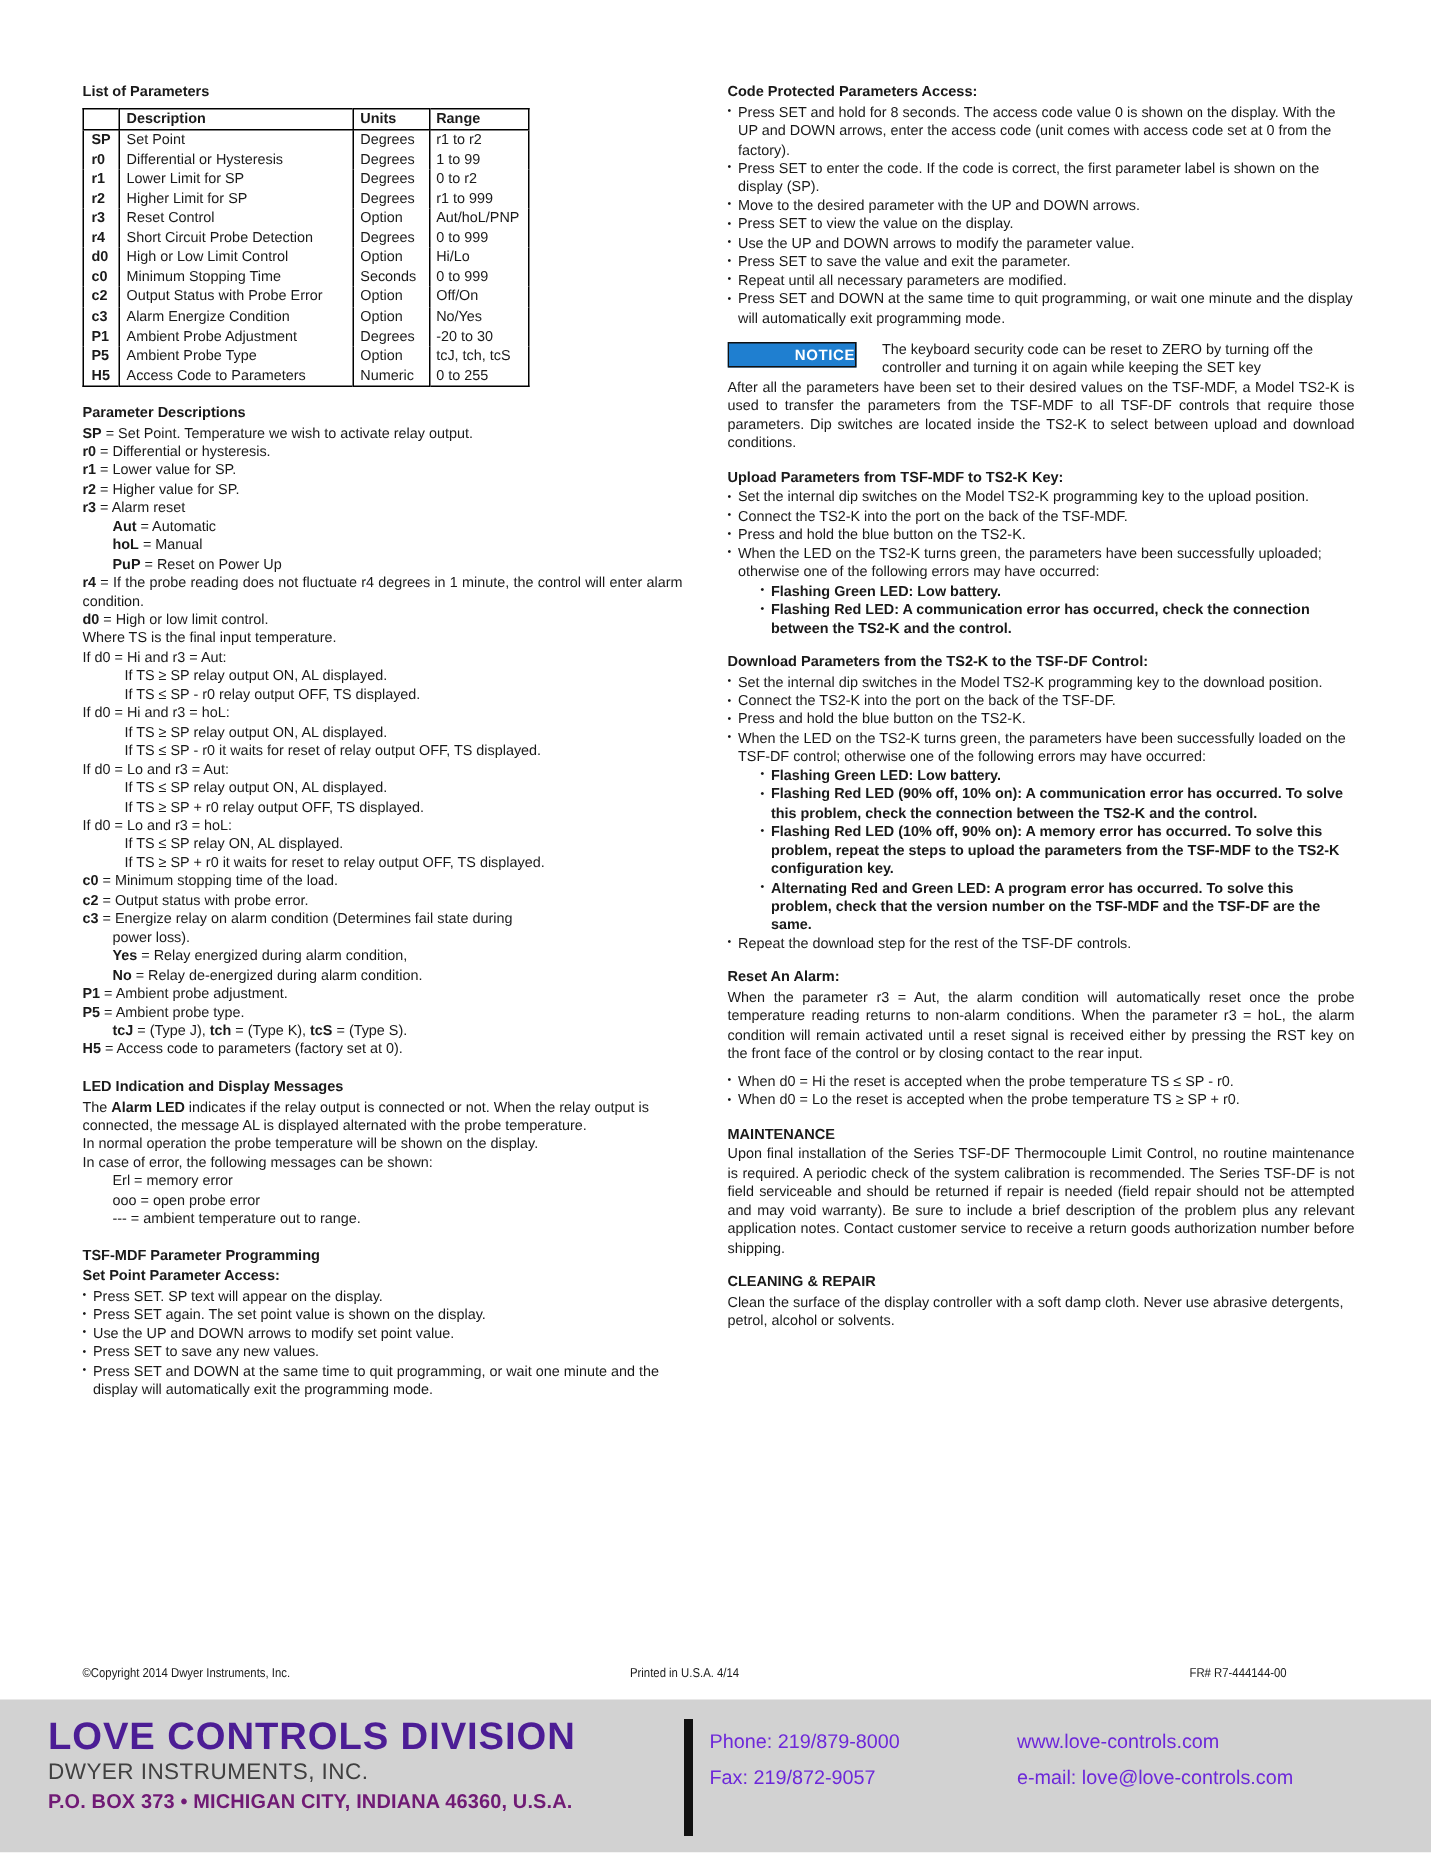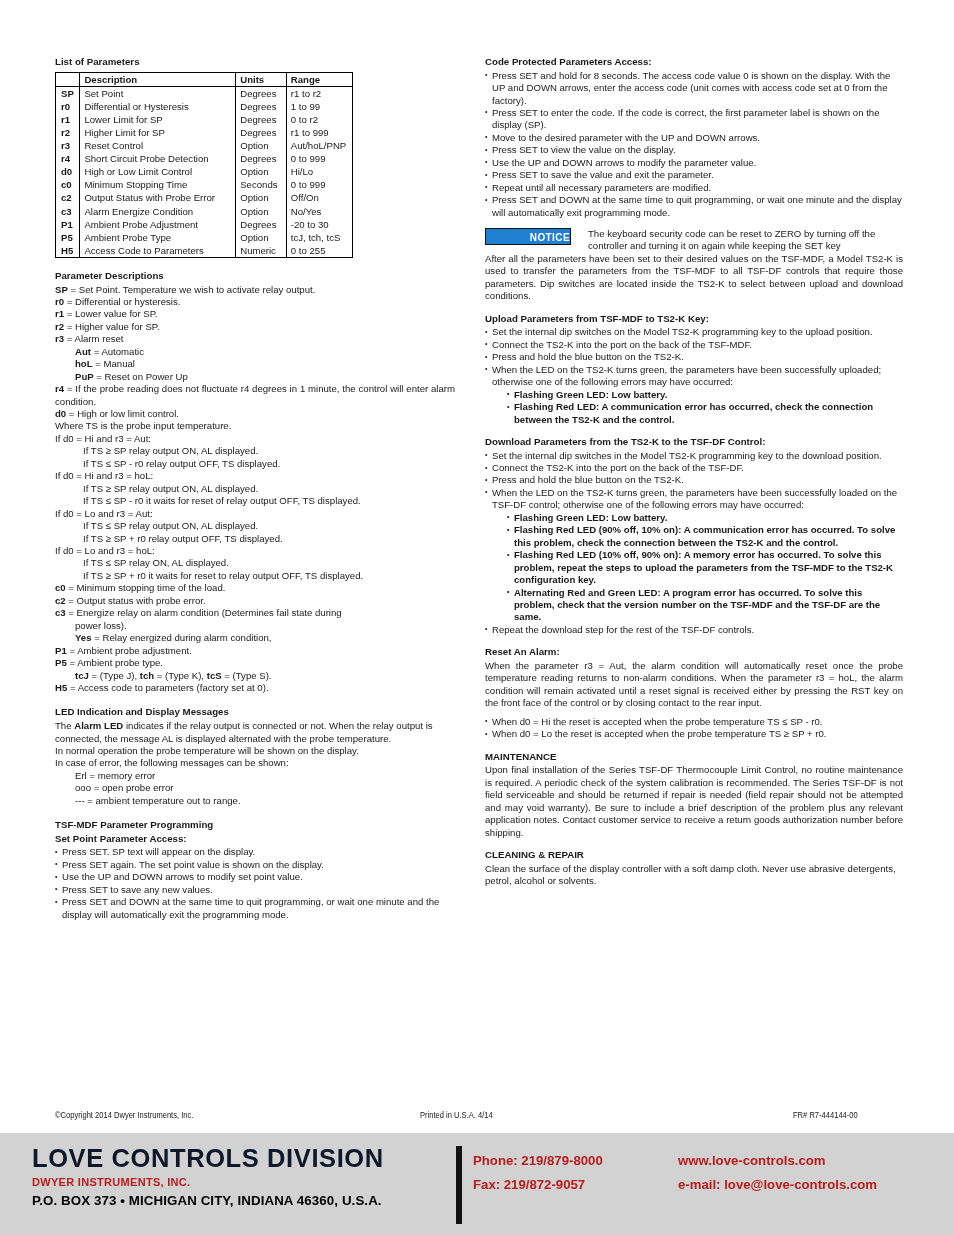--- a/index.html
+++ b/index.html
@@ -178,55 +178,55 @@
     position: absolute;
     left: 32px;
     top: 11px;
     width: 420px;
   }
   .brand .b1 {
     font-weight: bold;
     font-size: 25.5px;
     line-height: 28px;
     letter-spacing: 0.6px;
-    color: #0f172a;
+    color: #4c1d95;
     white-space: nowrap;
   }
   .brand .b2 {
-    font-weight: bold;
-    font-size: 11px;
+    font-weight: normal;
+    font-size: 15px;
     line-height: 20px;
     letter-spacing: 0.3px;
-    color: #b91c1c;
+    color: #404040;
     white-space: nowrap;
   }
   .brand .b3 {
     font-weight: bold;
     font-size: 13.3px;
     line-height: 18px;
     letter-spacing: 0.1px;
-    color: #000000;
+    color: #701a75;
     white-space: nowrap;
   }
   .band-divider {
     position: absolute;
     left: 456px;
     top: 13px;
     width: 6px;
     height: 78px;
     background: #111;
   }
   .contact {
     position: absolute;
     left: 473px;
     top: 16px;
-    font-weight: bold;
+    font-weight: normal;
     font-size: 13.2px;
     line-height: 24px;
-    color: #b91c1c;
+    color: #6d28d9;
   }
   .contact .row { white-space: nowrap; height: 24px; }
   .contact .lbl { display: inline-block; width: 205px; }
 </style>
 </head>
 <body>
 
 <div class="page">
 
   <div class="col col-left">
@@ -327,40 +327,41 @@
     <p class="t"><b>SP</b> = Set Point. Temperature we wish to activate relay output.</p>
     <p class="t"><b>r0</b> = Differential or hysteresis.</p>
     <p class="t"><b>r1</b> = Lower value for SP.</p>
     <p class="t"><b>r2</b> = Higher value for SP.</p>
     <p class="t"><b>r3</b> = Alarm reset</p>
     <p class="t ind1"><b>Aut</b> = Automatic</p>
     <p class="t ind1"><b>hoL</b> = Manual</p>
     <p class="t ind1"><b>PuP</b> = Reset on Power Up</p>
     <p class="just"><b>r4</b> = If the probe reading does not fluctuate r4 degrees in 1 minute, the control will enter alarm condition.</p>
     <p class="t"><b>d0</b> = High or low limit control.</p>
-    <p class="t">Where TS is the probe input temperature.</p>
+    <p class="t">Where TS is the final input temperature.</p>
 
     <p class="t">If d0 = Hi and r3 = Aut:</p>
     <p class="t ind2">If TS ≥ SP relay output ON, AL displayed.</p>
     <p class="t ind2">If TS ≤ SP - r0 relay output OFF, TS displayed.</p>
     <p class="t">If d0 = Hi and r3 = hoL:</p>
     <p class="t ind2">If TS ≥ SP relay output ON, AL displayed.</p>
     <p class="t ind2">If TS ≤ SP - r0 it waits for reset of relay output OFF, TS displayed.</p>
     <p class="t">If d0 = Lo and r3 = Aut:</p>
     <p class="t ind2">If TS ≤ SP relay output ON, AL displayed.</p>
     <p class="t ind2">If TS ≥ SP + r0 relay output OFF, TS displayed.</p>
     <p class="t">If d0 = Lo and r3 = hoL:</p>
     <p class="t ind2">If TS ≤ SP relay ON, AL displayed.</p>
     <p class="t ind2">If TS ≥ SP + r0 it waits for reset to relay output OFF, TS displayed.</p>
 
     <p class="t"><b>c0</b> = Minimum stopping time of the load.</p>
     <p class="t"><b>c2</b> = Output status with probe error.</p>
     <p class="t"><b>c3</b> = Energize relay on alarm condition (Determines fail state during</p>
     <p class="t ind1">power loss).</p>
     <p class="t ind1"><b>Yes</b> = Relay energized during alarm condition,</p>
+    <p class="t ind1"><b>No</b> = Relay de-energized during alarm condition.</p>
     <p class="t"><b>P1</b> = Ambient probe adjustment.</p>
     <p class="t"><b>P5</b> = Ambient probe type.</p>
     <p class="t ind1"><b>tcJ</b> = (Type J), <b>tch</b> = (Type K), <b>tcS</b> = (Type S).</p>
     <p class="t"><b>H5</b> = Access code to parameters (factory set at 0).</p>
 
     <div class="sec-title spaced">LED Indication and Display Messages</div>
     <p class="t">The <b>Alarm LED</b> indicates if the relay output is connected or not. When the relay output is connected, the message AL is displayed alternated with the probe temperature.</p>
     <p class="t">In normal operation the probe temperature will be shown on the display.</p>
     <p class="t">In case of error, the following messages can be shown:</p>
     <p class="t ind1">Erl = memory error</p>

